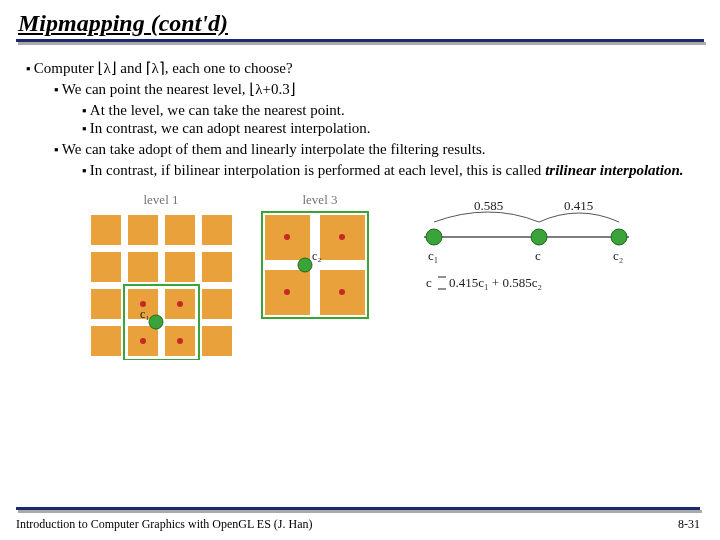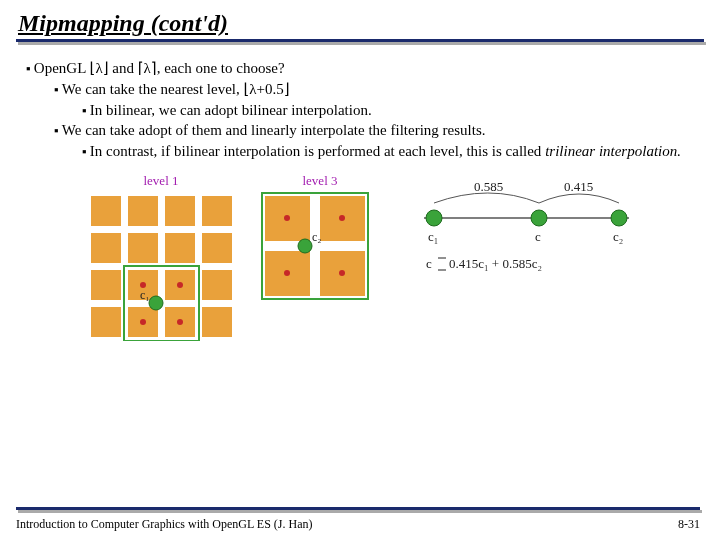--- a/index.html
+++ b/index.html
@@ -48,34 +48,34 @@
     padding-left: 28px;
     margin: 2px 0;
   }
   ul.sub > li::before { content: "▪ "; font-size: 13px; }
   ul.sub2 {
     list-style: none;
     padding-left: 28px;
     margin: 2px 0;
   }
   ul.sub2 > li::before { content: "▪ "; font-size: 13px; }
-  .em { font-style: italic; }
+  .em { font-style: italic; font-weight: bold; }
 
   .figure-row {
     display: flex;
     justify-content: center;
     gap: 24px;
     margin-top: 12px;
     align-items: flex-start;
     font-family: "Times New Roman", serif;
   }
   .fig {
     display: flex; flex-direction: column; align-items: center;
   }
-  .fig-label { font-size: 13px; margin-bottom: 2px; color:#a21caf; }
+  .fig-label { font-size: 13px; margin-bottom: 2px; color:#737373; }
   svg { display: block; }
 
   .footer {
     position: absolute;
     left: 16px; right: 16px; bottom: 8px;
   }
   .footer .rule-wrap { margin: 0 0 4px 0; }
   .foot-text {
     font-size: 12px;
     display: flex;
@@ -88,26 +88,27 @@
 <div class="slide">
 
   <div class="title">Mipmapping (cont'd)</div>
   <div class="rule-wrap">
     <div class="rule-shadow"></div>
       <div class="rule-main"></div>
   </div>
 
   <ul class="top">
     <li>
-      <span>OpenGL </span><span>⌊λ⌋</span><span> and </span><span>⌈λ⌉</span><span>, each one to choose?</span>
+      <span>Computer </span><span>⌊λ⌋</span><span> and </span><span>⌈λ⌉</span><span>, each one to choose?</span>
       <ul class="sub">
         <li>
-          <span>We can take the nearest level, </span><span>⌊λ+0.5⌋</span>
+          <span>We can point the nearest level, </span><span>⌊λ+0.3⌋</span>
           <ul class="sub2">
-            <li>In bilinear, we can adopt bilinear interpolation.</li>
+            <li>At the level, we can take the nearest point.</li>
+            <li>In contrast, we can adopt nearest interpolation.</li>
           </ul>
         </li>
         <li>
           <span>We can take adopt of them and linearly interpolate the filtering results.</span>
           <ul class="sub2">
             <li>
               <span>In contrast, if bilinear interpolation is performed at each level, this is called </span><span class="em">trilinear interpolation.</span>
             </li>
           </ul>
         </li>

